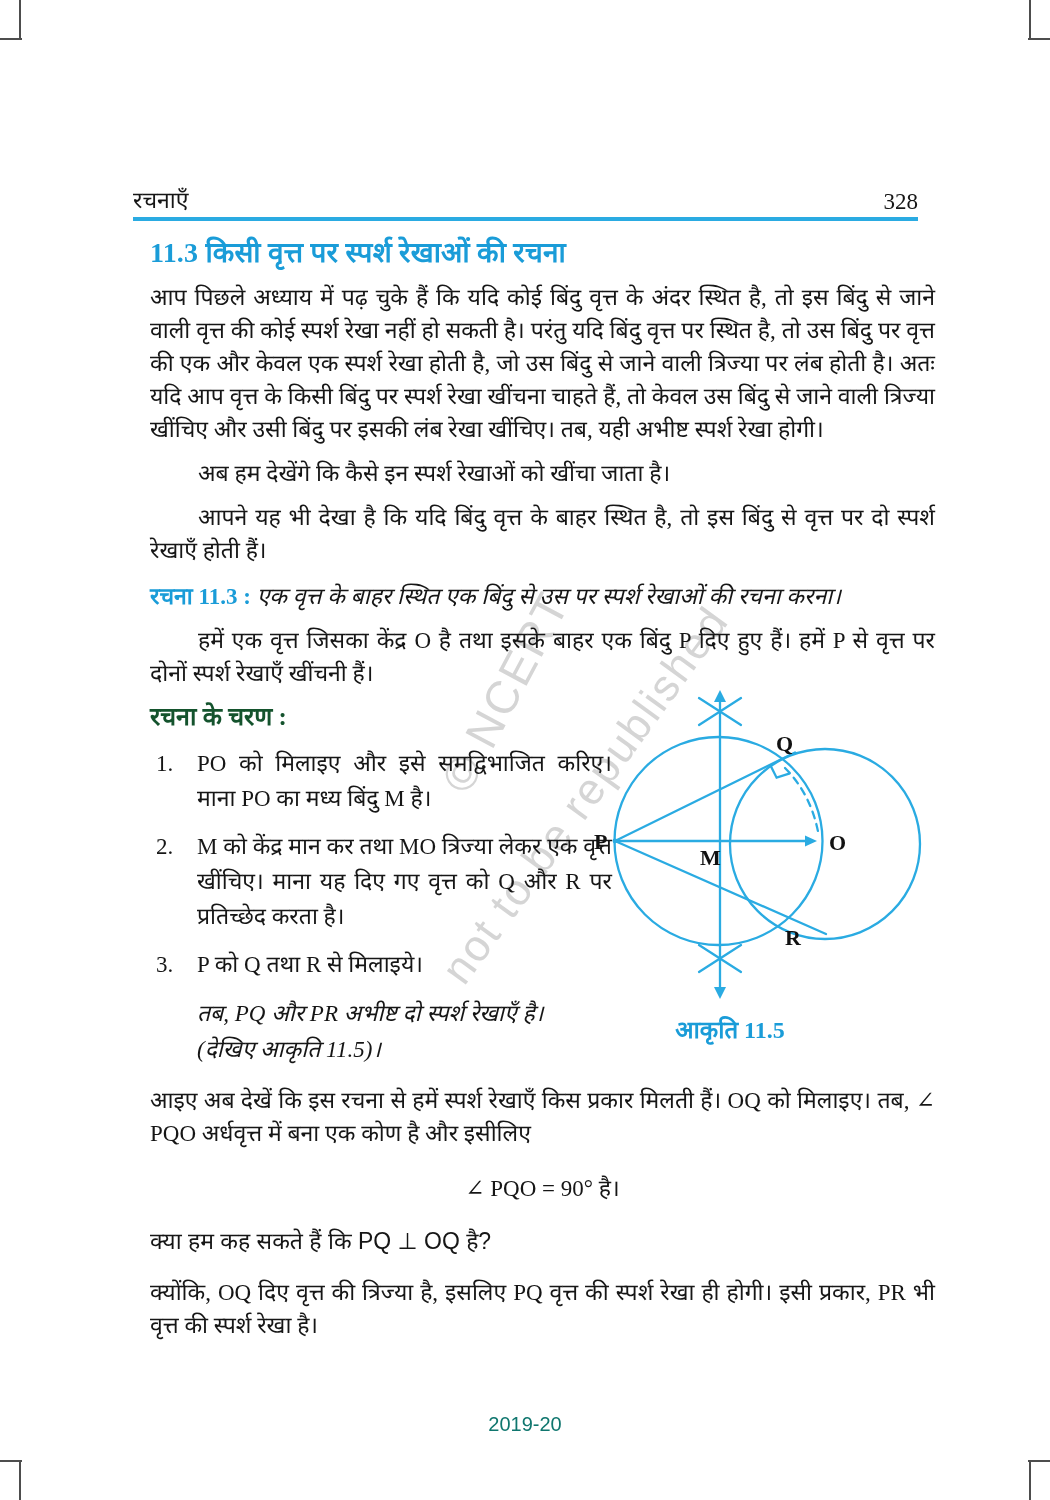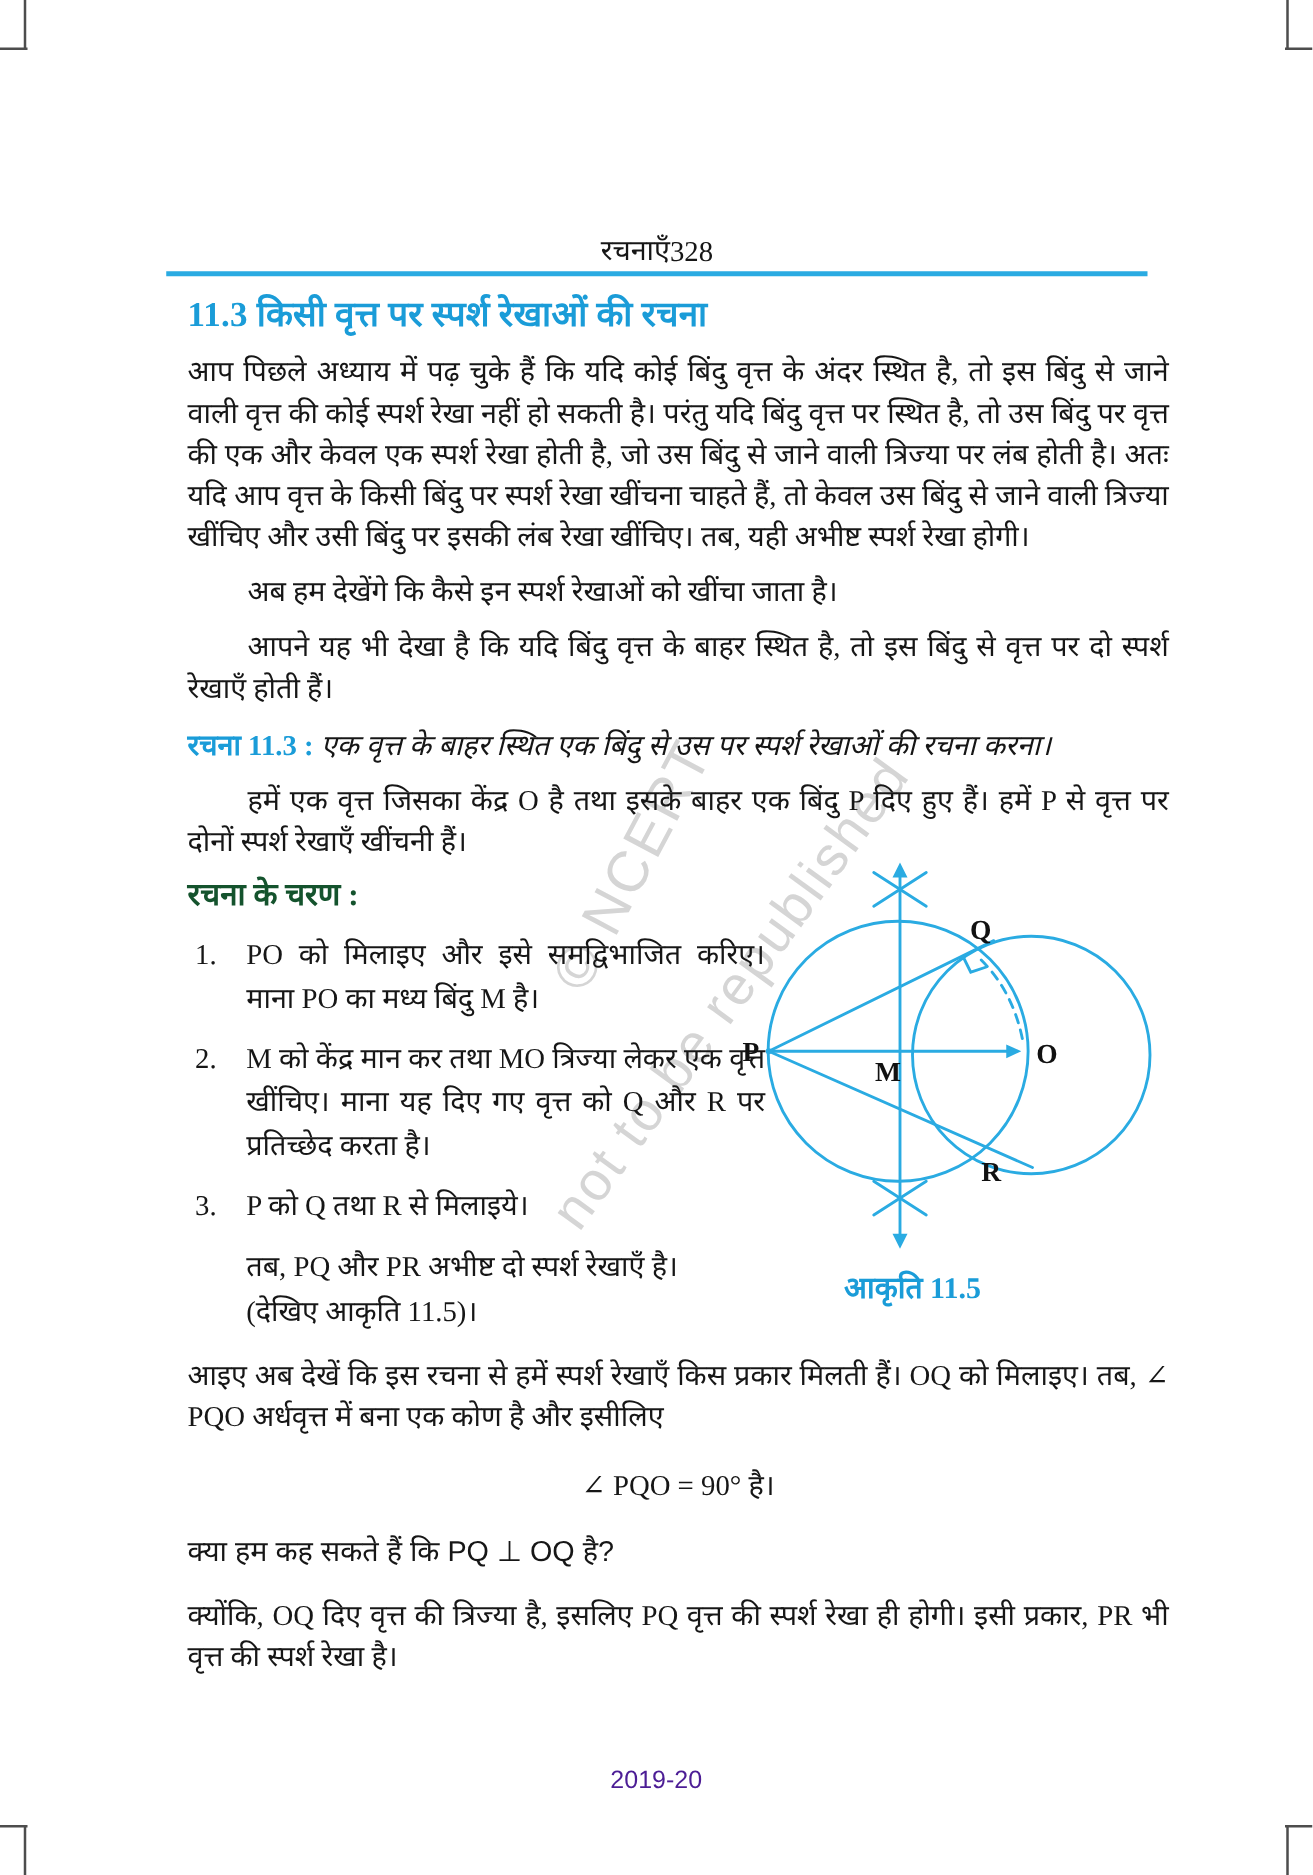--- a/index.html
+++ b/index.html
@@ -22,21 +22,21 @@
     letter-spacing:2px;
     white-space:nowrap;
     z-index:0;
     font-weight:400;
   }
   .wm1 { left:350px; top:665px; width:310px; text-align:center; font-size:46px; transform:rotate(-62deg); }
   .wm2 { left:315px; top:770px; width:540px; text-align:center; font-size:44px; transform:rotate(-54deg); }
   
   .header {
     position:absolute; left:133px; top:183px; width:785px; z-index:1;
-    display:flex; justify-content:center; align-items:flex-end;
+    display:flex; justify-content:space-between; align-items:flex-end;
     font-size:23px;
   }
   .rule {
     position:absolute; left:133px; top:217px; width:785px; height:4px;
     background:#2aabe2; z-index:1;
   }
   
   .content {
     position:absolute; left:150px; top:230px; width:785px; z-index:1;
     font-size:23px; line-height:33px;
@@ -51,21 +51,21 @@
   .construction-label { color:#1a9cd8; font-weight:bold; }
   .construction-statement { font-style:italic; }
   .steps-section { position:relative; width:462px; min-height:356px; margin-top:10px; }
   .steps-heading { color:#14532d; font-weight:bold; font-size:25px; margin-top:8px; }
   ol.steps { list-style:none; margin-top:10px; }
   ol.steps li {
     position:relative; padding-left:47px; text-align:justify;
     margin-top:13px; line-height:35px;
   }
   ol.steps li .step-num { position:absolute; left:6px; top:0; }
-  .result-block { margin:14px 0 16px 47px; line-height:36px; }
+  .result-block { margin:14px 0 16px 47px; line-height:36px;font-style:italic; }
   .after-figure { text-align:justify; margin-top:16px; }
   .equation {
     text-align:center; margin-top:22px; font-size:23px;
     font-family:"Liberation Serif","DejaVu Serif","DejaVu Sans",serif;
   }
   .question { margin-top:20px; font-family:Liberation Sans, sans-serif; }
   .closing { text-align:justify; margin-top:18px; }
   
   .figure {
     position:absolute; left:563px; top:688px; width:394px; z-index:1;
@@ -73,21 +73,21 @@
   .figure svg { display:block; }
   .figure-caption {
     width:334px; text-align:center; margin-top:10px;
     color:#1a9cd8; font-weight:bold; font-size:24px;
   }
   .fig-label { font:bold 22px "Liberation Serif","DejaVu Serif",serif; fill:#111; }
   
   .footer {
     position:absolute; left:0; top:1413px; width:1050px; text-align:center;
     font-family:"Liberation Sans","DejaVu Sans",sans-serif;
-    font-size:20px; color:#4c1d95; z-index:1;
+    font-size:20px; color:#0f766e; z-index:1;
   }
 </style>
 </head>
 <body>
 
 <div class="crop" style="left:19px; top:0; width:2px; height:40px;"></div>
 <div class="crop" style="left:0; top:38px; width:22px; height:2px;"></div>
 <div class="crop" style="left:1029px; top:0; width:2px; height:40px;"></div>
 <div class="crop" style="left:1028px; top:38px; width:22px; height:2px;"></div>
 <div class="crop" style="left:19px; top:1461px; width:2px; height:39px;"></div>

